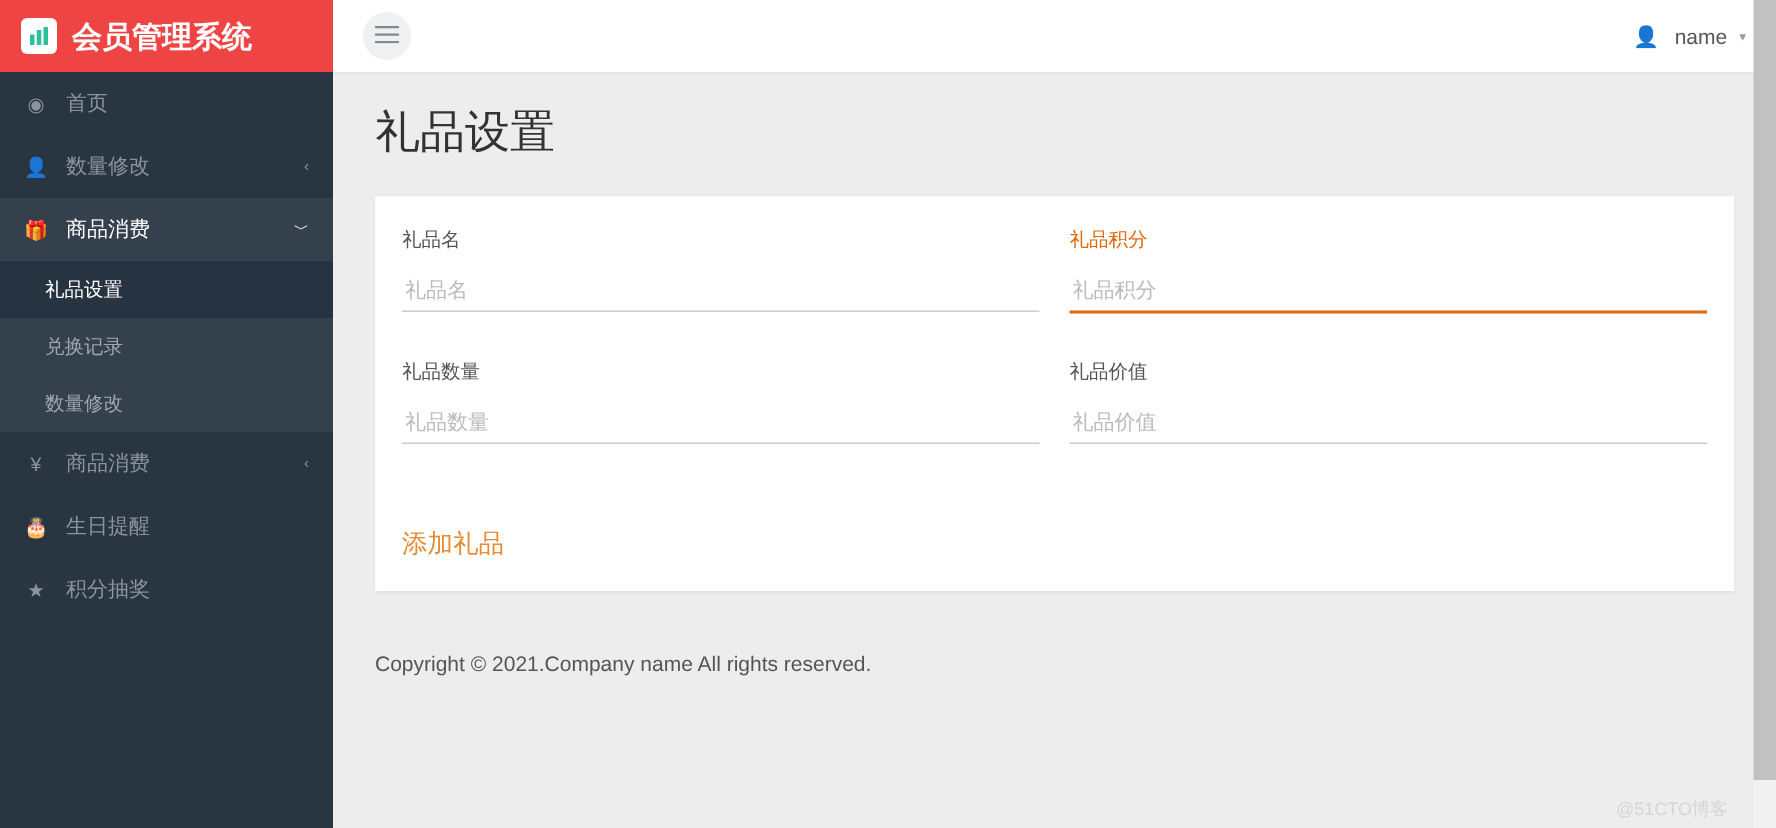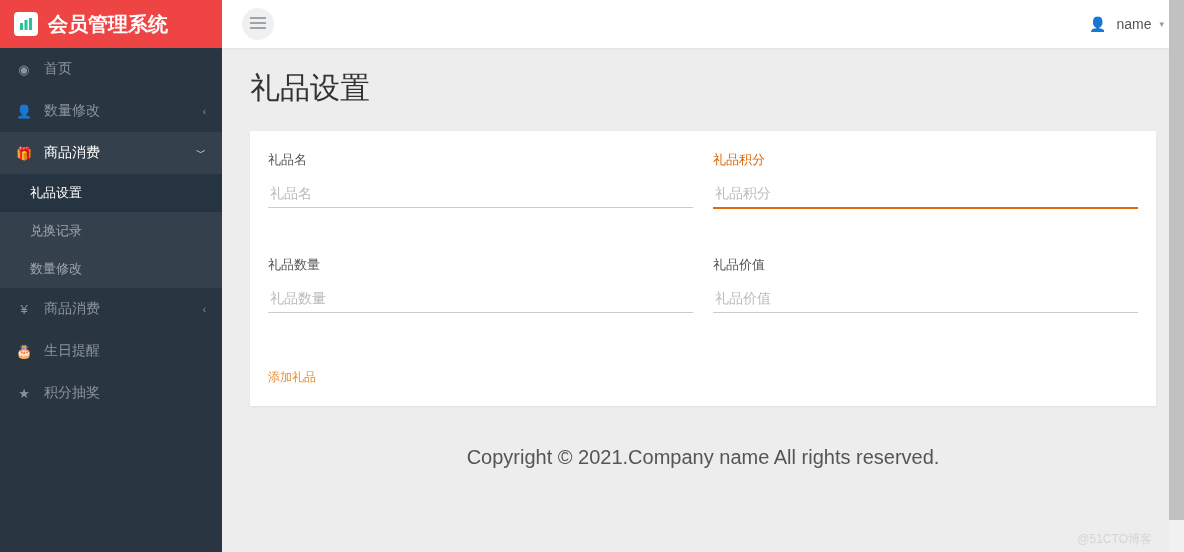--- a/index.html
+++ b/index.html
@@ -20,30 +20,30 @@
 .sub-item.active { background: #263341; color: #fff; }
 .main { flex: 1; display: flex; flex-direction: column; background: #ededed; }
 .topbar { height: 48px; background: #fff; display: flex; align-items: center; justify-content: space-between; padding: 0 20px; box-shadow: 0 1px 2px rgba(0,0,0,0.05); }
 .menu-toggle { width: 32px; height: 32px; border-radius: 50%; background: #eef0f2; display: flex; align-items: center; justify-content: center; cursor: pointer; color: #666; }
 .user-area { display: flex; align-items: center; color: #555; cursor: pointer; font-size: 14px; }
 .user-area .uicon { margin-right: 10px; font-size: 14px; }
 .user-area .caret { margin-left: 8px; font-size: 9px; color: #999; }
 .content { padding: 20px 28px; flex: 1; overflow: auto; }
 .page-title { font-size: 30px; color: #333; font-weight: 400; margin-bottom: 22px; }
 .card { background: #fff; padding: 20px 18px 20px; box-shadow: 0 1px 2px rgba(0,0,0,0.06); }
-.form-grid { display: grid; grid-template-columns: 1fr 1fr; gap: 47px 20px; }
+.form-grid { display: grid; grid-template-columns: 1fr 1fr; gap: 30px 20px; }
 .field { display: flex; flex-direction: column; }
 .field-label { font-size: 13px; color: #555; margin-bottom: 10px; }
 .field.focused .field-label { color: #e0690c; }
 .field-input { border: none; border-bottom: 1px solid #ccc; padding: 6px 2px; font-size: 14px; outline: none; background: transparent; color: #333; }
 .field-input::placeholder { color: #bbb; }
 .field.focused .field-input { border-bottom: 2px solid #e0690c; }
 .card-actions { margin-top: 55px; }
-.add-btn { color: #e98b2e; cursor: pointer; font-size: 12px; background: none; border: none; }
-.footer { text-align: center; color: #555; padding: 40px 0 10px; font-size: 20px; }
+.add-btn { color: #e98b2e; cursor: pointer; font-size: 17px; background: none; border: none; }
+.footer { text-align: left; color: #555; padding: 40px 0 10px; font-size: 14px; }
 .watermark { position: absolute; right: 32px; bottom: 4px; color: #d5d5d5; font-size: 12px; }
 </style>
 </head>
 <body>
 
 <div class="app">
   <aside class="sidebar">
     <div class="logo">
       <span class="logo-icon">
         <svg width="14" height="14" viewBox="0 0 14 14">

